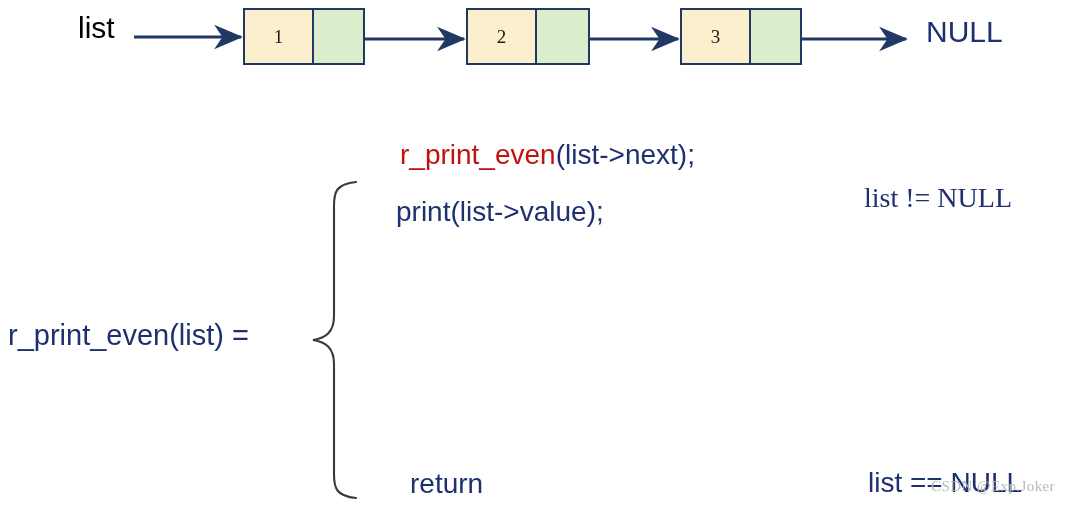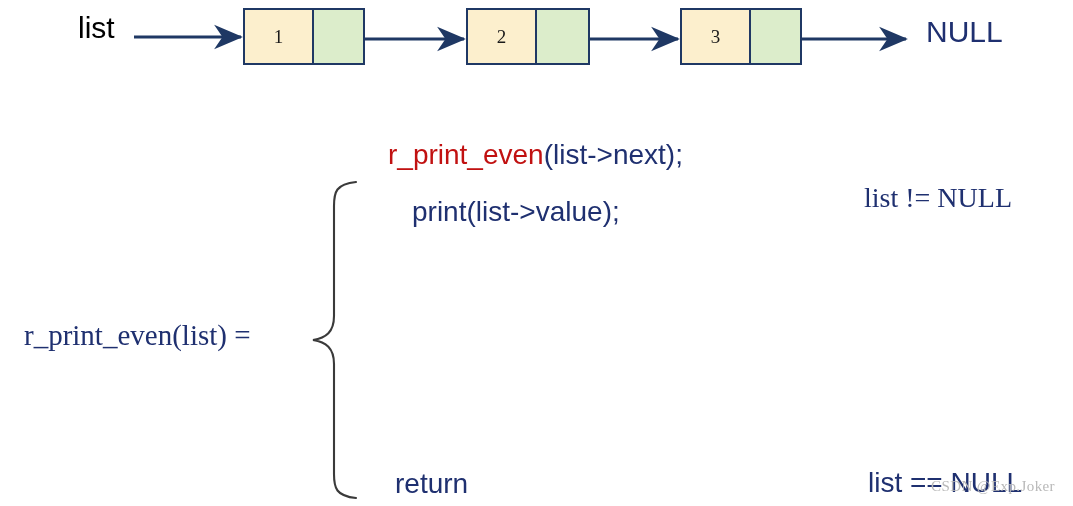--- a/index.html
+++ b/index.html
@@ -73,42 +73,42 @@
     font-size: 30px;
     color: #1F3070;
     font-family: "Liberation Sans", sans-serif;
     line-height: 1;
     margin-left: 12px;
   }
 
   
   .fn-label {
     position: absolute;
-    left: 24px;
+    left: 8px;
     top: 321px;
     font-size: 29px;
     color: #1F3070;
-    font-family: Liberation Serif, serif;
+    font-family: Liberation Sans, sans-serif;
     white-space: nowrap;
     line-height: 1;
   }
 
   .code-line {
     position: absolute;
     font-size: 28px;
     color: #1F3070;
     font-family: "Liberation Sans", sans-serif;
     white-space: nowrap;
     line-height: 1;
   }
   .code-line .hl { color: #C11111; }
 
-  #code-recurse { left: 388px; top: 141px; }
-  #code-print   { left: 412px; top: 198px; }
-  #code-return  { left: 395px; top: 470px; }
+  #code-recurse { left: 400px; top: 141px; }
+  #code-print   { left: 396px; top: 198px; }
+  #code-return  { left: 410px; top: 470px; }
 
   .cond {
     position: absolute;
     font-size: 28px;
     color: #1F3070;
     font-family: "Liberation Sans", sans-serif;
     white-space: nowrap;
     line-height: 1;
   }
   #cond-true  { left: 864px; top: 184px; font-family: Liberation Serif, serif; }

